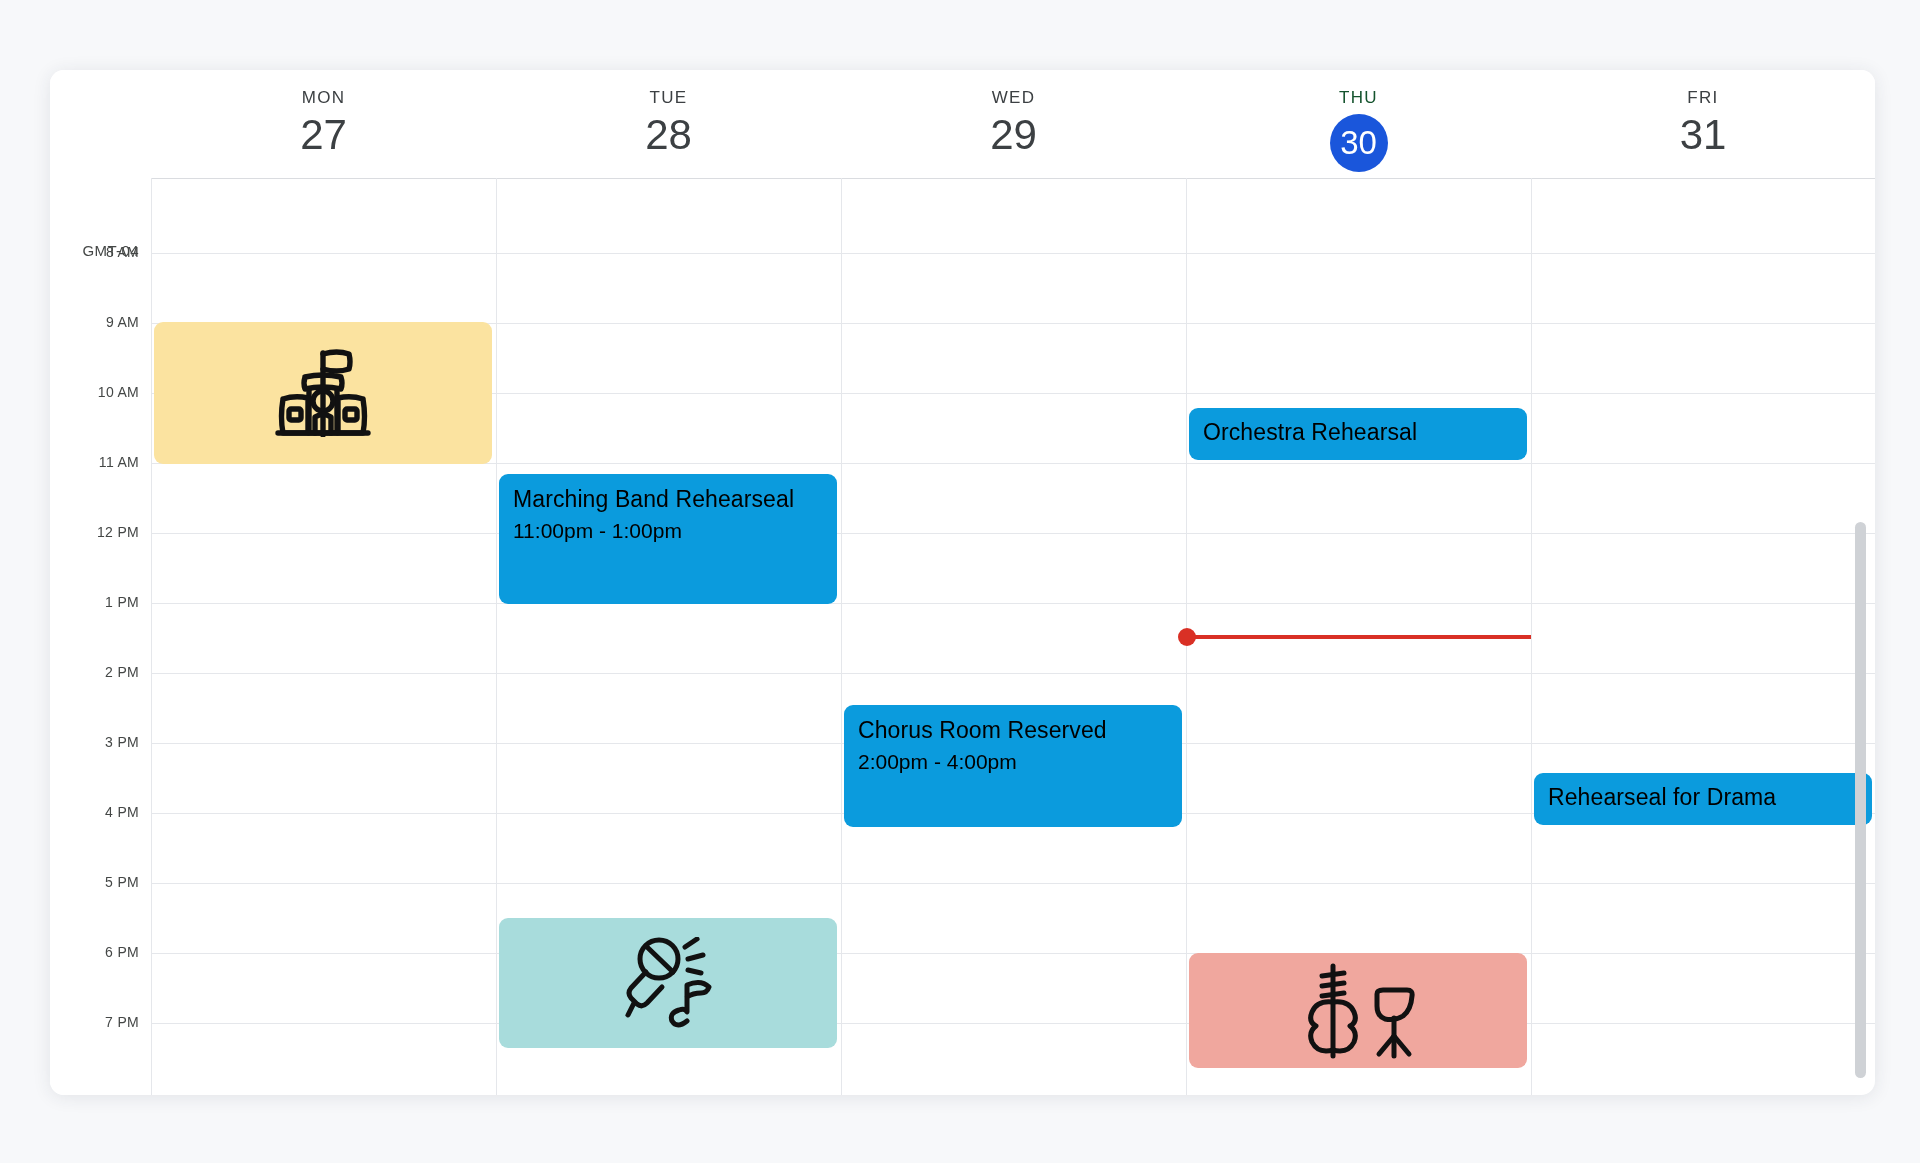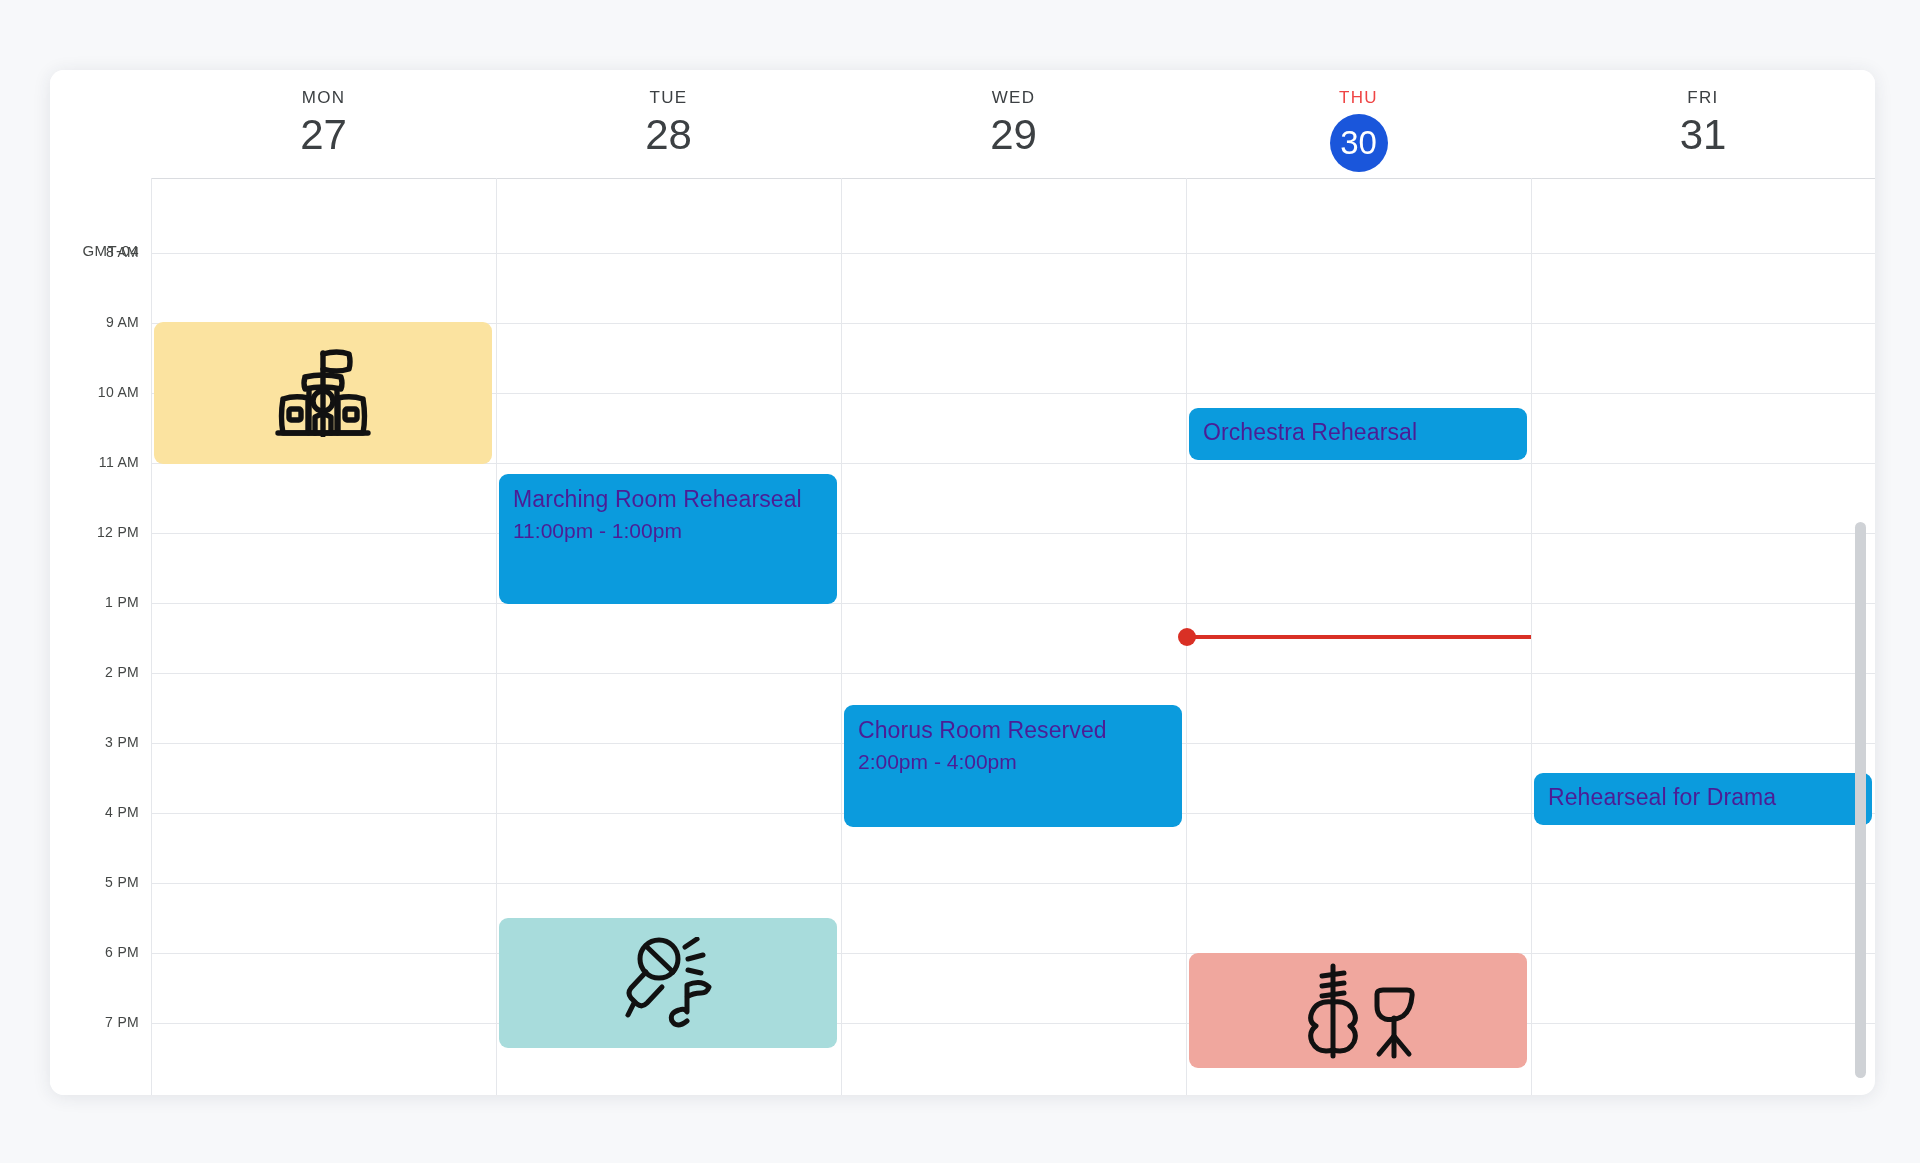--- a/index.html
+++ b/index.html
@@ -44,21 +44,21 @@
     height: 108px;
     text-align: center;
   }
   .day-dow {
     margin-top: 18px;
     font-size: 17px;
     letter-spacing: 1.3px;
     color: #3c4043;
     font-weight: 400;
   }
-  .day-head.today .day-dow { color: #ef4444; }
+  .day-head.today .day-dow { color: #14532d; }
   .day-num {
     margin-top: 0;
     font-size: 42px;
     font-weight: 300;
     color: #3c4043;
     line-height: 54px;
   }
   .day-head.today .day-num {
     width: 58px; height: 58px;
     margin: 6px auto 0 auto;
@@ -122,21 +122,21 @@
     width: 1px;
     height: 917px;
     background: #e5e7eb;
   }
 
   
   .event {
     position: absolute;
     border-radius: 9px;
     overflow: hidden;
-    color: #4c1d95;
+    color: #000000;
     padding: 9px 14px;
   }
   .event .ev-title {
     font-size: 23px;
     line-height: 32px;
     font-weight: 400;
     letter-spacing: 0.1px;
   }
   .event .ev-time {
     font-size: 21px;
@@ -298,21 +298,21 @@
             <path d="M34 40 Q18 38 13 50 Q9 60 17 64 Q9 70 13 80 Q19 92 34 88 Q49 92 55 80 Q59 70 51 64 Q59 60 55 50 Q50 38 34 40Z"></path>
             <path d="M78 32 Q78 28 84 28 L108 28 Q114 28 113 34 Q112 48 104 54 Q96 59 86 57 Q78 54 78 44 Z"></path>
             <path d="M95 56 L95 94"></path>
             <path d="M95 74 L80 92"></path>
             <path d="M95 74 L110 92"></path>
           </svg>
         </span>
       </div>
 
       <div class="event" style="left:348px;top:296px;width:338px;height:130px;background:#0b9bdd;">
-        <div class="ev-title">Marching Room Rehearseal</div>
+        <div class="ev-title">Marching Band Rehearseal</div>
         <div class="ev-time">11:00pm - 1:00pm</div>
       </div>
 
       <div class="event" style="left:1038px;top:230px;width:338px;height:52px;background:#0b9bdd;padding-top:8px;">
         <div class="ev-title">Orchestra Rehearsal</div>
       </div>
 
       <div class="event" style="left:693px;top:527px;width:338px;height:122px;background:#0b9bdd;">
         <div class="ev-title">Chorus Room Reserved</div>
         <div class="ev-time">2:00pm - 4:00pm</div>

